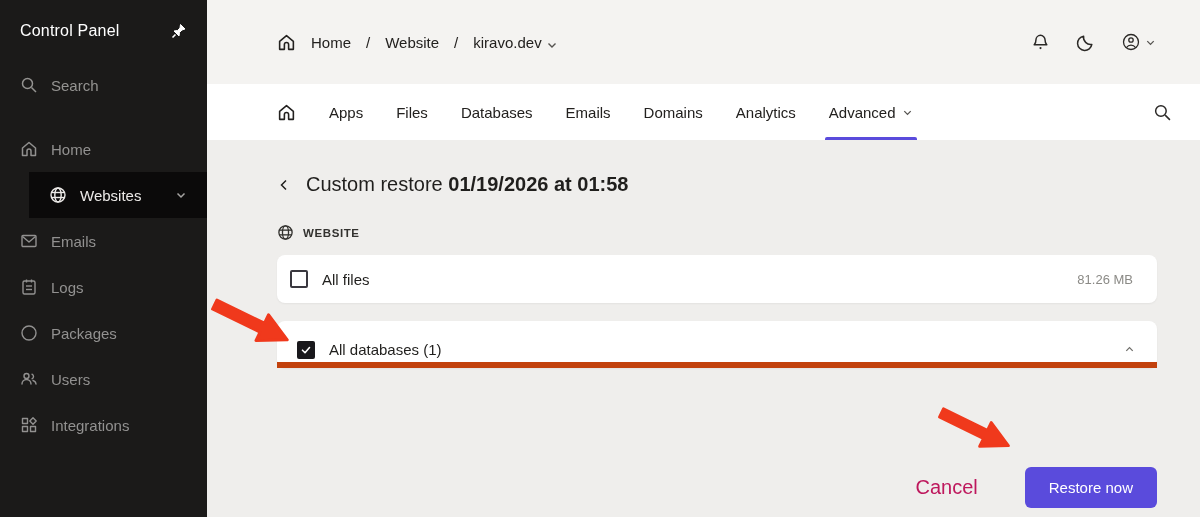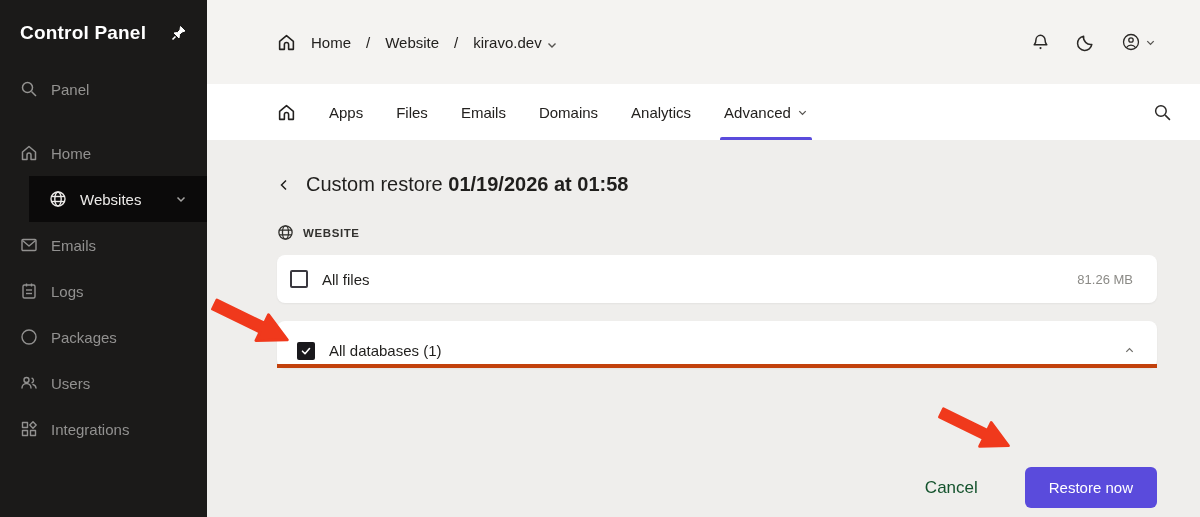--- a/index.html
+++ b/index.html
@@ -14,21 +14,21 @@
 
   
   .sidebar {
     position:absolute; left:0; top:0; bottom:0; width:207px;
     background:#1b1a19; color:#929190; z-index:5;
   }
   .side-header {
     display:flex; align-items:center; justify-content:space-between;
     padding:22px 20px 0 20px; color:#ffffff;
   }
-  .side-title { font-weight:700; font-size:19px; letter-spacing:.2px; }
+  .side-title { font-weight:400; font-size:16px; letter-spacing:.2px; }
   .side-search {
     margin-top:24px; display:flex; align-items:center; gap:13px;
     padding:12px 20px; font-size:15px; color:#949391; cursor:pointer;
   }
   .side-nav { margin-top:20px; }
   .nav-item {
     display:flex; align-items:center; gap:13px;
     height:46px; padding:0 20px; font-size:15px; cursor:pointer;
   }
   .nav-item.active { background:#0b0a0a; color:#eceae8;margin-left:29px; }
@@ -79,33 +79,33 @@
   .card-files {
     margin-top:14px; height:48px; display:flex; align-items:center;
     padding:0 24px 0 13px;
   }
   .row-left { display:flex; align-items:center; gap:14px; font-size:15px; color:#201f1d; }
   .size-text { margin-left:auto; font-size:13px; color:#8b8a86; }
 
   .card-db { margin-top:18px; }
   .db-header {
     height:47px; display:flex; align-items:center; gap:14px;
-    padding:16px 22px 0 20px; border-bottom:4px solid #c2410c; font-size:15px;
+    padding:16px 22px 0 20px; border-bottom:6px solid #c2410c; font-size:15px;
   }
   .collapse-btn { margin-left:auto; cursor:pointer; color:#6f6e6a; }
   .db-subrow { height:48px; display:flex; align-items:center; gap:14px; padding:0 22px 0 34px; font-size:15px; }
 
   .checkbox { width:18px; height:18px; border-radius:2px; flex:0 0 auto;
     display:flex; align-items:center; justify-content:center; cursor:pointer; }
   .cb-unchecked { border:2px solid #3a383f; background:#fff; }
   .cb-dark { background:#19181c; }
   .cb-light { border:1.5px solid #7b7974; background:#fff; }
 
   .footer-actions { position:absolute; right:43px; bottom:9px; display:flex; align-items:center; gap:47px; }
-  .cancel-btn { font-size:17px; color:#14532d; background:none; border:none; cursor:pointer;
+  .cancel-btn { font-size:20px; color:#be185d; background:none; border:none; cursor:pointer;
     font-family:"Liberation Sans","DejaVu Sans",sans-serif; }
   .restore-btn {
     background:#5a4bdc; color:#fff; font-size:15px; border:none; cursor:pointer;
     height:41px; padding:0 24px; border-radius:6px;
     font-family:"Liberation Sans","DejaVu Sans",sans-serif;
   }
 
   .annot { position:absolute; z-index:30; pointer-events:none; }
   .arrow-1 { left:209px; top:297px; }
   .arrow-2 { left:936px; top:406px; }
@@ -124,21 +124,21 @@
     </span>
   </div>
 
   <div class="side-search">
     <span class="nav-icon">
       <svg width="18" height="18" viewBox="0 0 18 18" fill="none" stroke="currentColor" stroke-width="1.5">
         <circle cx="7.5" cy="7.5" r="5"></circle>
           <line x1="11.5" y1="11.5" x2="16" y2="16"></line>
       </svg>
     </span>
-    <span>Panel</span>
+    <span>Search</span>
   </div>
 
   <nav class="side-nav">
     <div class="nav-item">
       <span class="nav-icon">
         <svg width="18" height="18" viewBox="0 0 18 18" fill="none" stroke="currentColor" stroke-width="1.5" stroke-linejoin="round">
           <path d="M2.5 8 L9 2.5 L15.5 8 V15.5 H11 V11 a2 2 0 0 0-4 0 v4.5 H2.5z"></path>
         </svg>
       </span>
       <span>Home</span>
@@ -265,20 +265,21 @@
   </header>
 
   <nav class="tabbar">
     <span class="tab-home">
       <svg width="19" height="19" viewBox="0 0 18 18" fill="none" stroke="#23211f" stroke-width="1.5" stroke-linejoin="round">
         <path d="M2.5 8 L9 2.5 L15.5 8 V15.5 H11 V11 a2 2 0 0 0-4 0 v4.5 H2.5z"></path>
       </svg>
     </span>
     <span class="tab">Apps</span>
     <span class="tab">Files</span>
+    <span class="tab">Databases</span>
     <span class="tab">Emails</span>
     <span class="tab">Domains</span>
     <span class="tab">Analytics</span>
     <span class="tab active">
       <span>Advanced</span>
       <svg width="11" height="11" viewBox="0 0 12 12" fill="none" stroke="#555350" stroke-width="1.4">
           <polyline points="2.5,4.5 6,8 9.5,4.5"></polyline>
         </svg>
     </span>
     <span class="tab-search">

